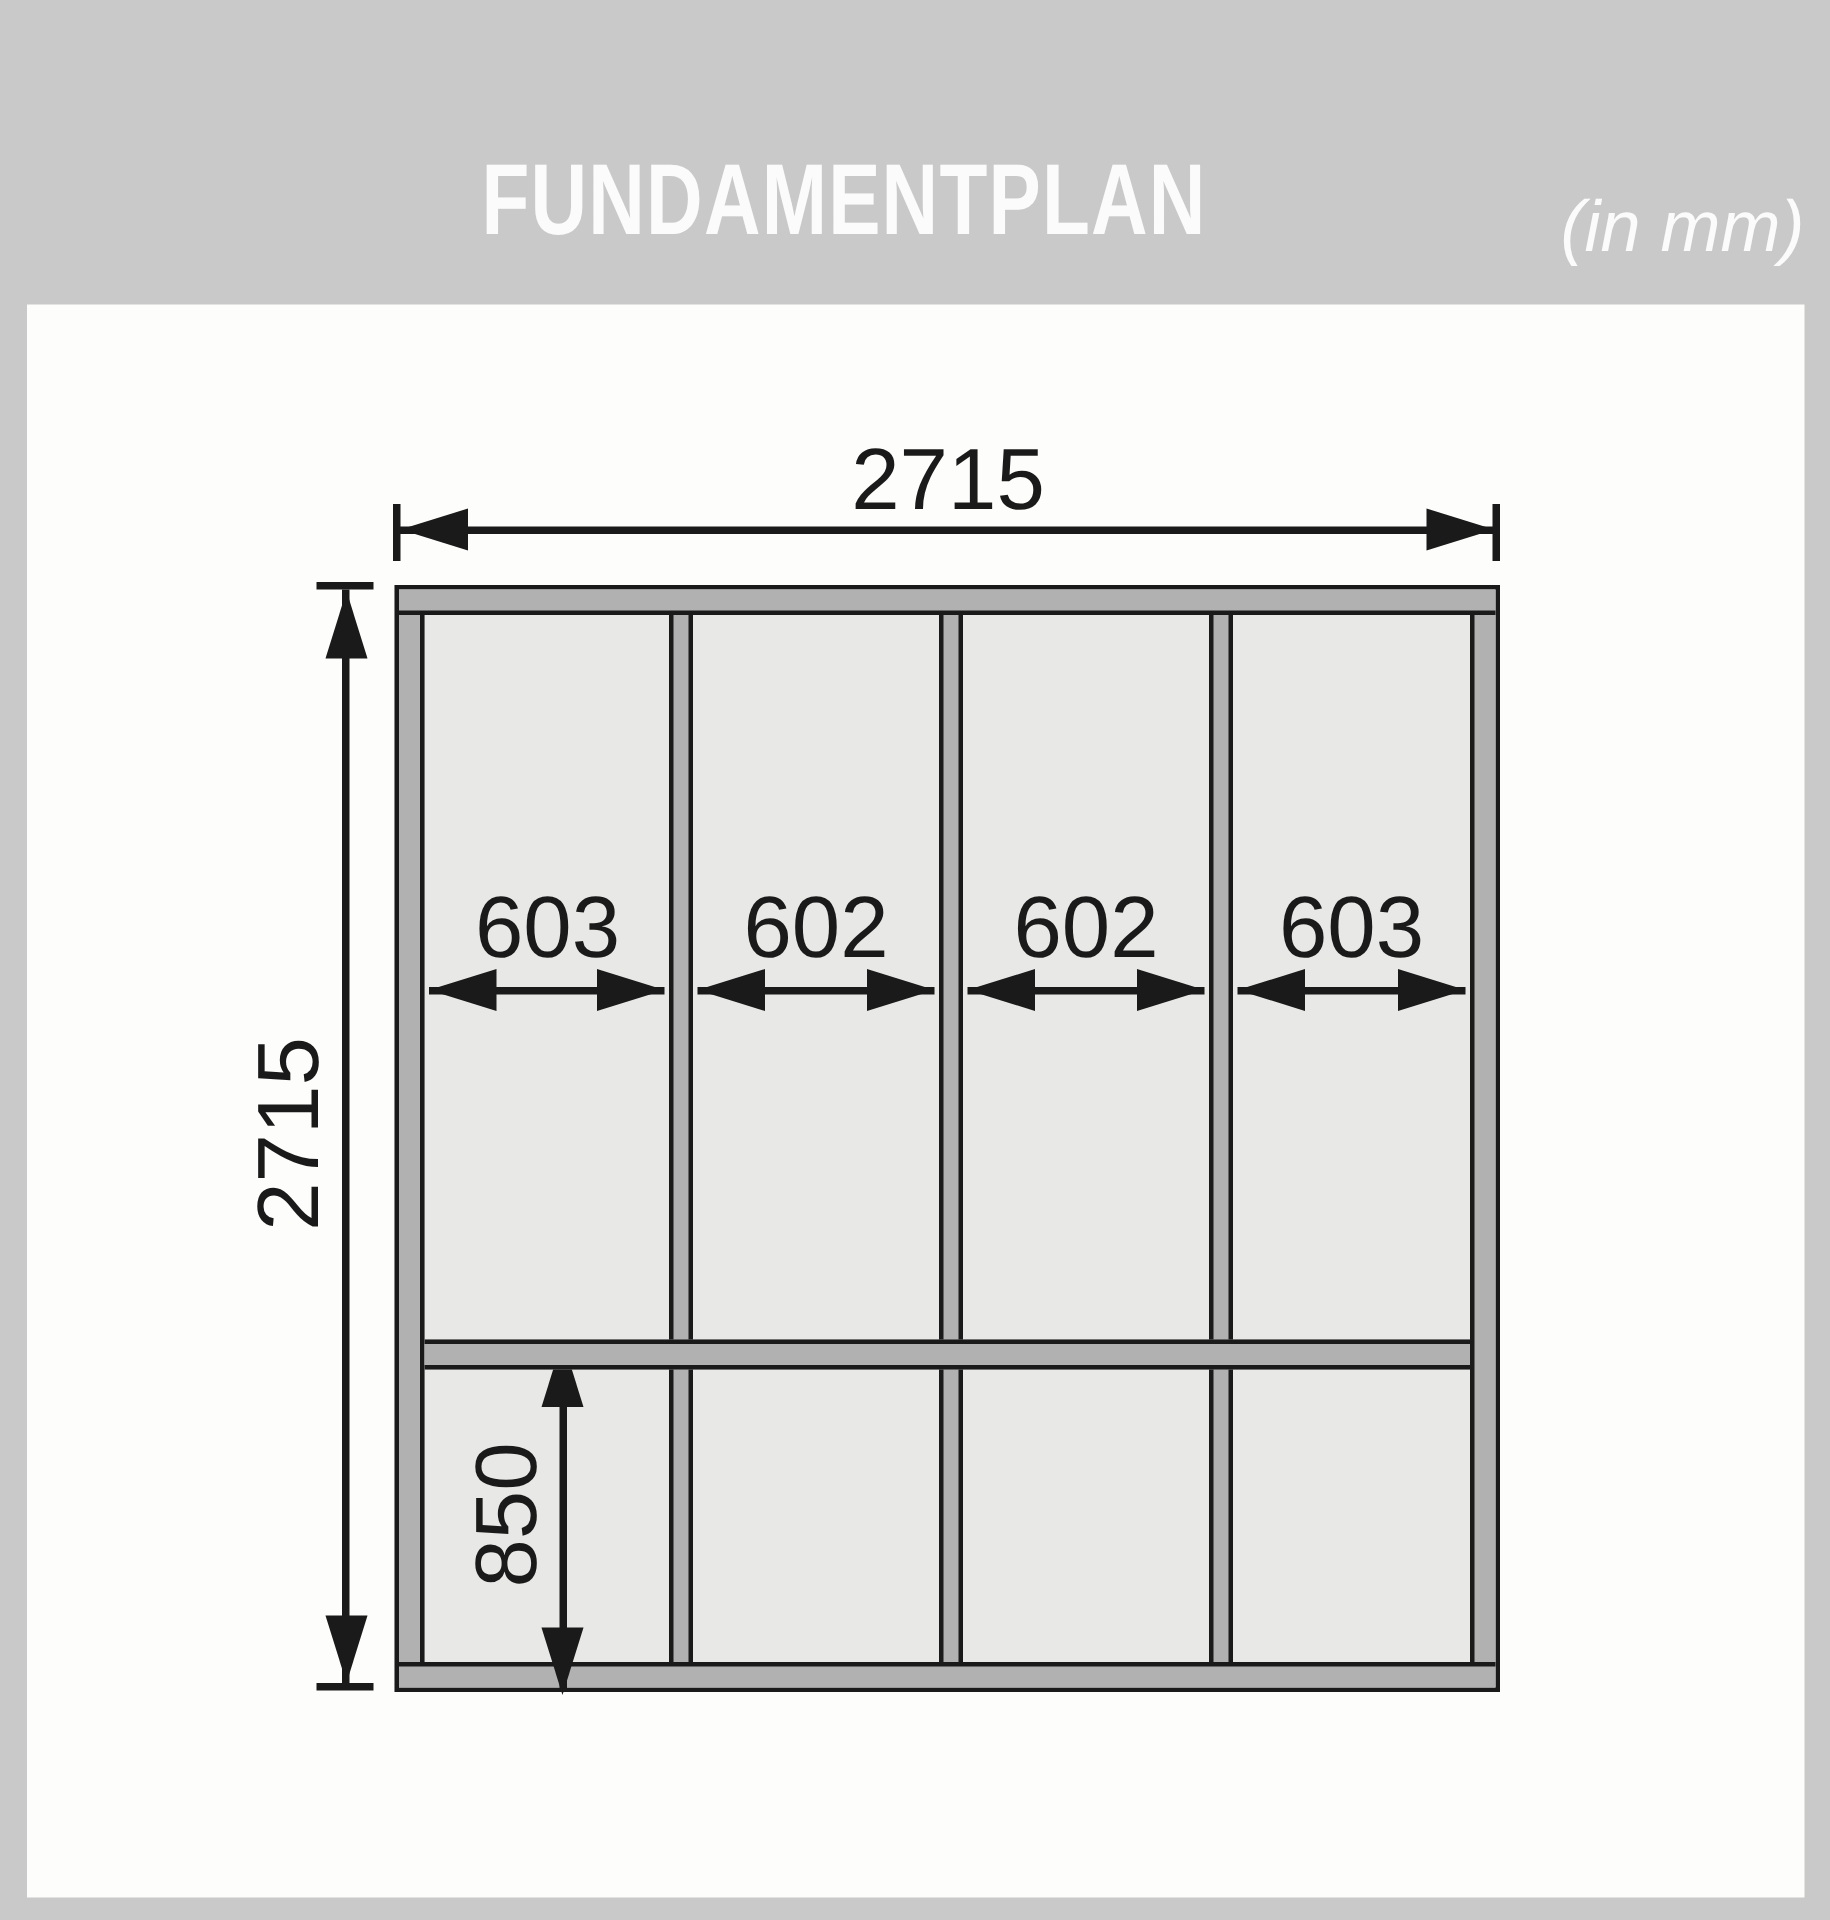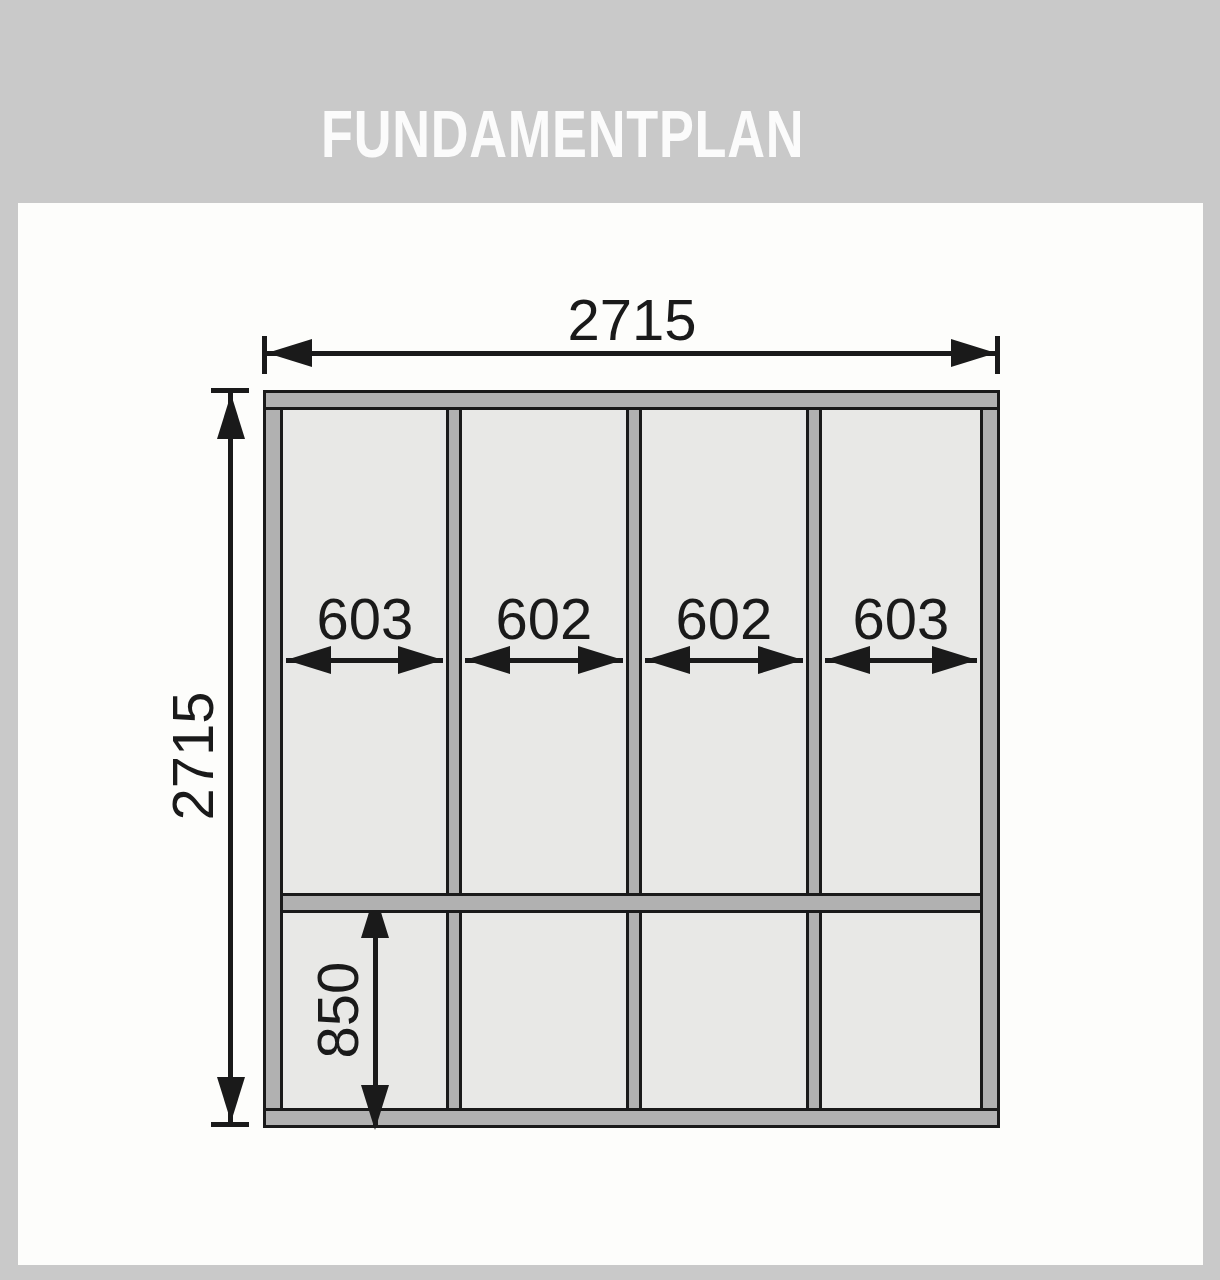--- a/index.html
+++ b/index.html
@@ -48,20 +48,21 @@
   .tri-right{border-top:14px solid transparent; border-bottom:14px solid transparent; border-left:45px solid var(--ink);}
   .tri-up   {border-left:14px solid transparent; border-right:14px solid transparent; border-bottom:45px solid var(--ink);}
   .tri-down {border-left:14px solid transparent; border-right:14px solid transparent; border-top:45px solid var(--ink);}
 </style>
 </head>
 <body>
 
 <div id="app">
 
   <div class="abs page-title">FUNDAMENTPLAN</div>
+  <div class="abs unit-note">(in mm)</div>
 
   <div class="abs canvas"></div>
 
   <div class="abs dim-label" style="left:482px; top:291px; width:300px;">2715</div>
   <div class="abs dline" style="left:262px; top:336px; width:5px; height:38px;"></div>
   <div class="abs dline" style="left:995px; top:336px; width:5px; height:38px;"></div>
   <div class="abs dline" style="left:266px; top:351px; width:731px; height:5px;"></div>
   <div class="abs tri tri-left" style="left:267px; top:339px;"></div>
   <div class="abs tri tri-right" style="left:951px; top:339px;"></div>
 

